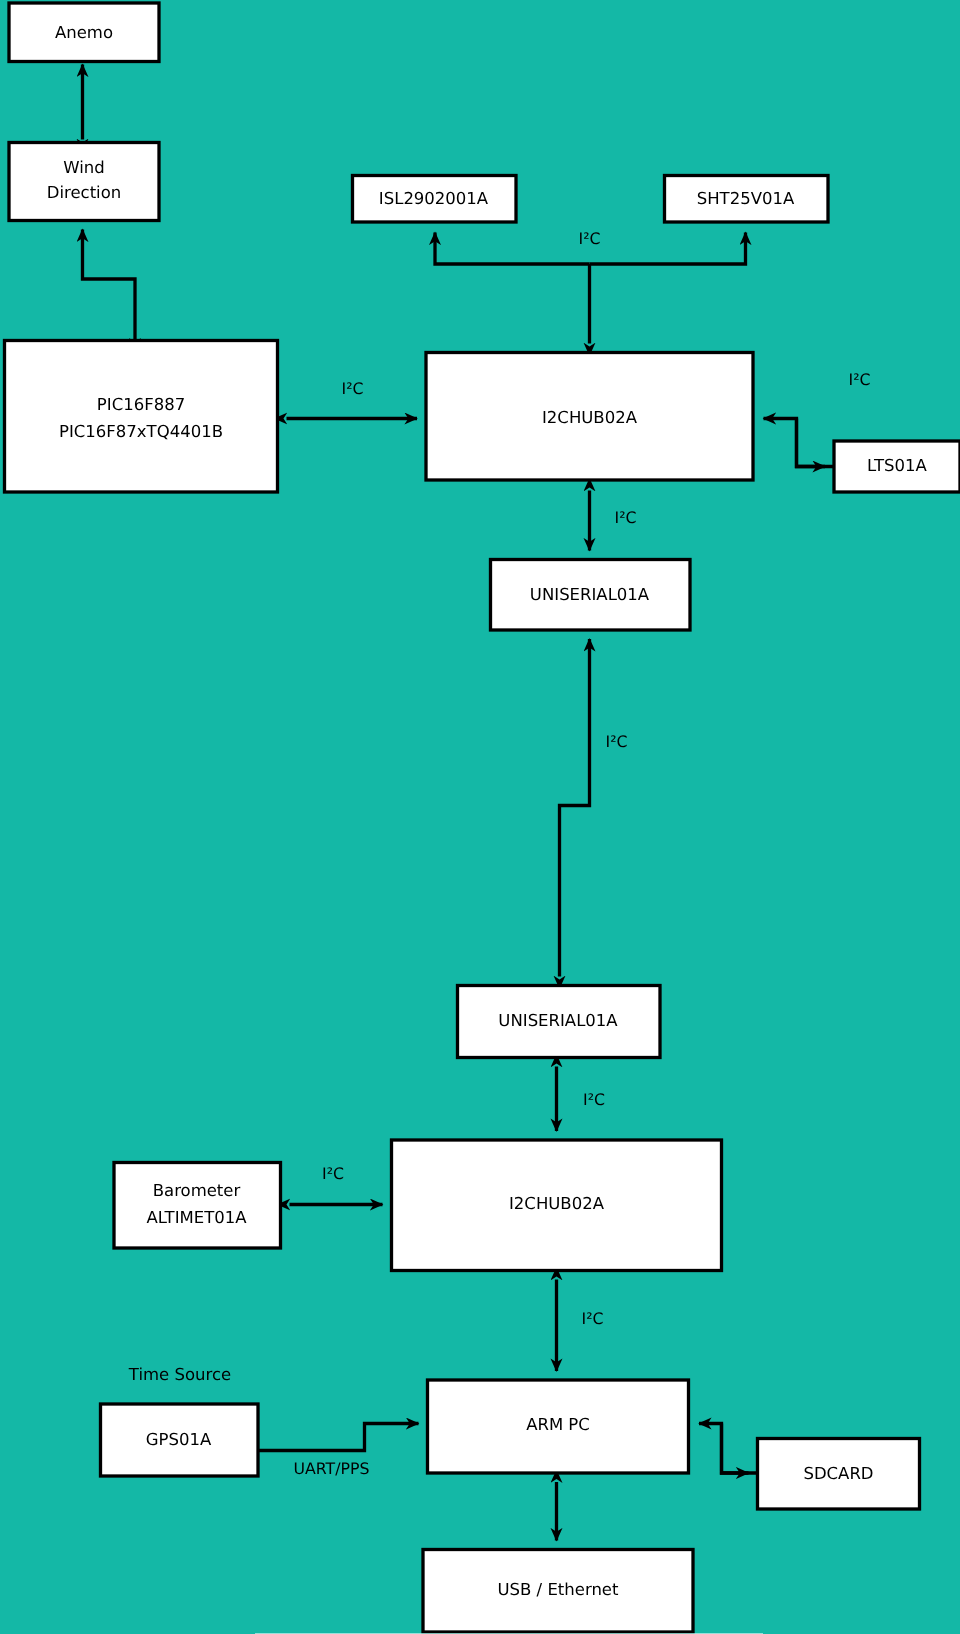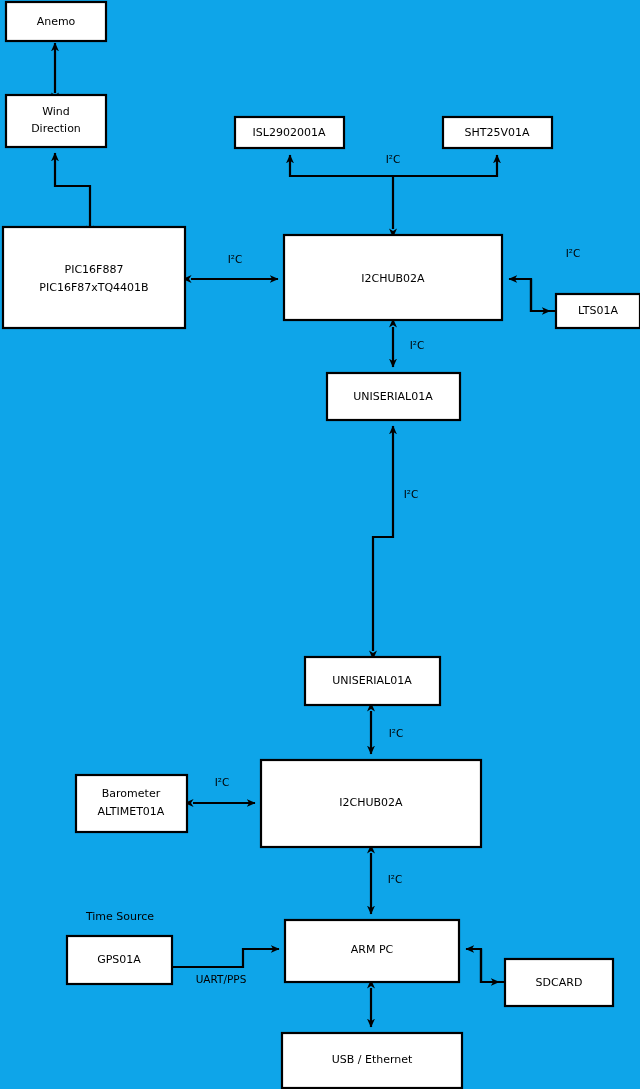--- a/index.html
+++ b/index.html
@@ -5,21 +5,21 @@
 <style>
   html, body {
     margin: 0;
     padding: 0;
     background: #ffffff;
   }
   #diagram-root {
     position: relative;
     width: 640px;
     height: 1089px;
-    background: #0ea5e9;
+    background: #14b8a6;
     font-family: "DejaVu Sans", "Liberation Sans", sans-serif;
     overflow: hidden;
   }
   svg.canvas {
     position: absolute;
     left: 0;
     top: 0;
     width: 640px;
     height: 1089px;
   }

